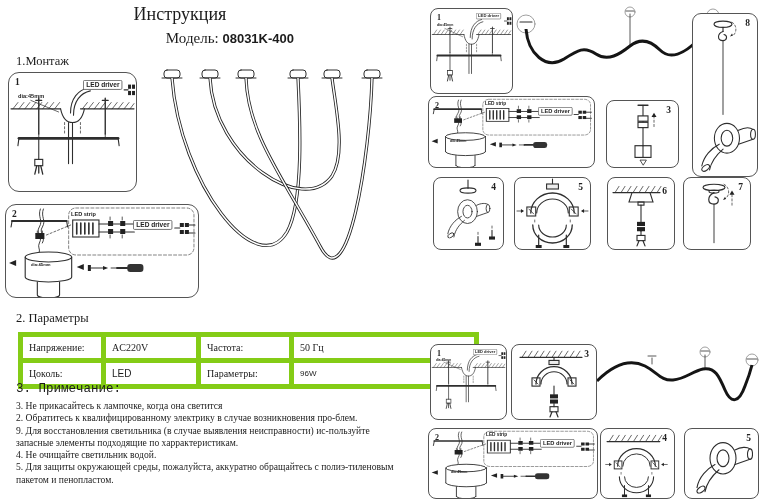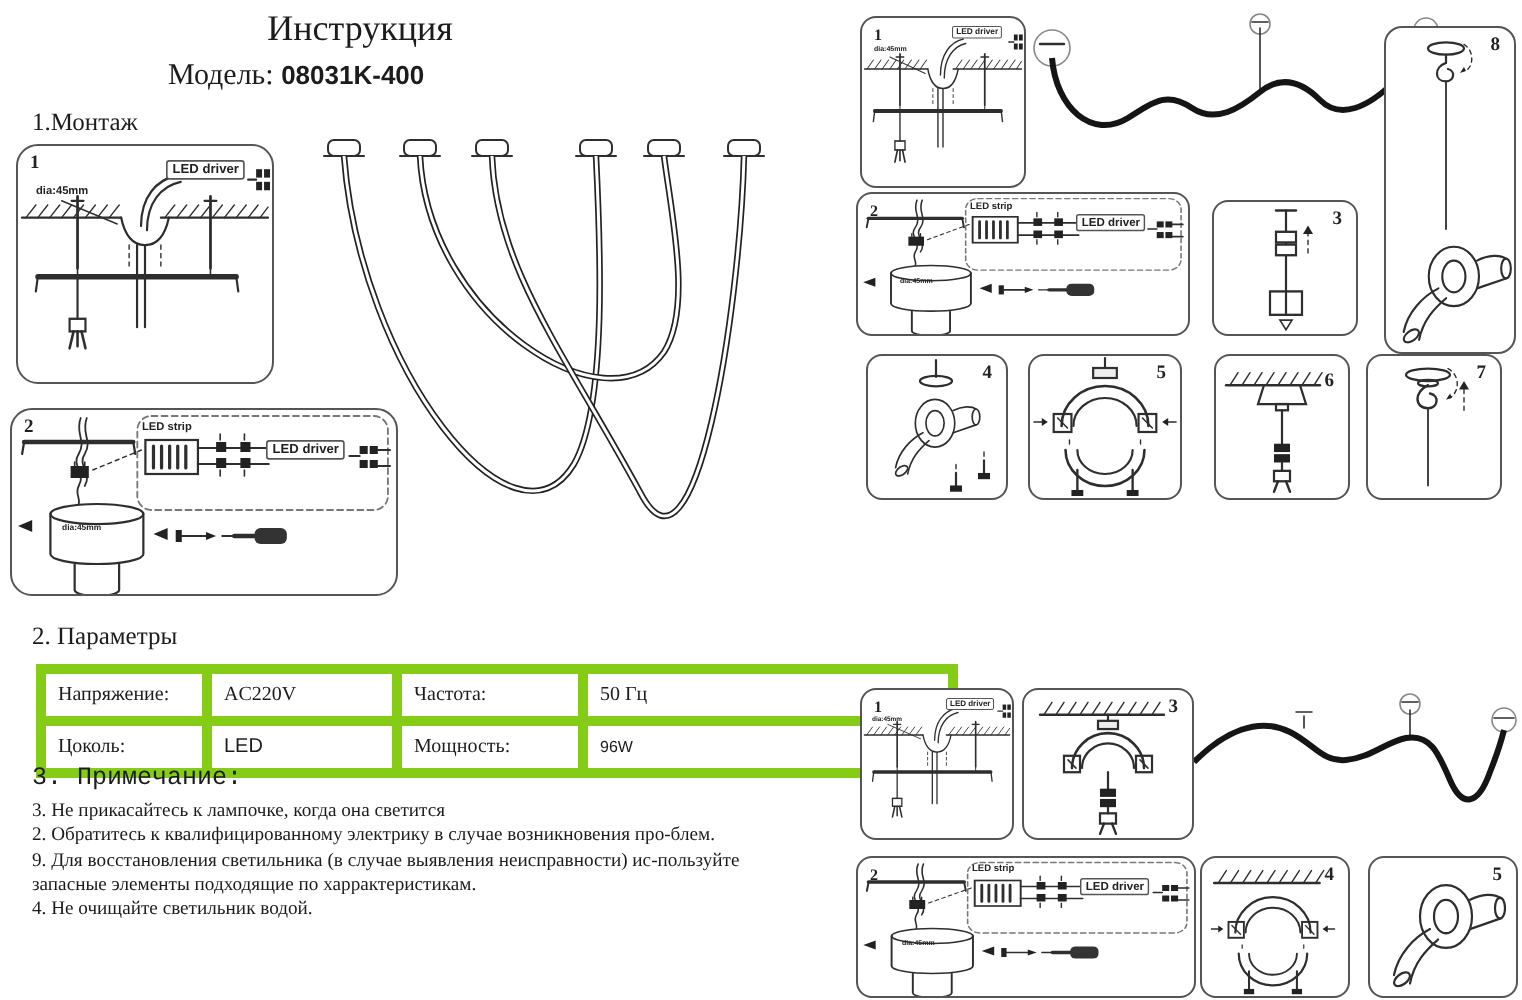--- a/index.html
+++ b/index.html
@@ -9,21 +9,21 @@
   .panel{position:absolute;border:1.4px solid #555;border-radius:11px;background:#fff;z-index:2;}
   .panel svg{position:absolute;left:0;top:0;width:100%;height:100%;}
   .pnum{position:absolute;font-size:9.5px;font-weight:bold;color:#222;z-index:3;line-height:1;}
   .tl{left:6px;top:5px;} .tr{right:7px;top:5px;}
   .lbl{position:absolute;font-family:"Liberation Sans",sans-serif;font-weight:bold;color:#222;
        white-space:nowrap;transform-origin:0 0;z-index:3;line-height:1;}
   .drv{border:1px solid #555;border-radius:2px;background:#fff;padding:1px 3px;font-size:8px;}
   .strip{font-size:7px;}
   .dia{font-size:7px;}
   .title{font-size:18px;text-align:center;}
-  .model{font-size:15px;text-align:left;}
+  .model{font-size:15px;text-align:right;}
   .model b{font-family:"Liberation Sans",sans-serif;font-size:13px;font-weight:bold;}
   .h2{font-size:12.5px;}
   table.params{border-collapse:collapse;}
   table.params td{border:5px solid #84cc16;height:21px;padding:0 6px;font-size:10px;vertical-align:middle;}
   td.c1{width:66px;} td.c2{width:78px;} td.c3{width:76px;margin-top:12px;} td.c4{width:168px;}
   .sans{font-family:"Liberation Sans",sans-serif;font-size:9px;}
   .notes{font-size:9.6px;line-height:12.3px;width:392px;}
   .notes div{margin:0;}
   svg{display:block;}
   .art{stroke:#2e2e2e;fill:none;stroke-width:1.1;stroke-linecap:round;}
@@ -195,32 +195,33 @@
     <tbody>
         <tr>
       <td class="c1">Напряжение:</td>
       <td class="c2">AC220V</td>
       <td class="c3">Частота:</td>
       <td class="c4">50 Гц</td>
     </tr>
     <tr>
       <td class="c1">Цоколь:</td>
       <td class="c2 sans">LED</td>
-      <td class="c3">Мощность:</td>
+      <td class="c3">Параметры:</td>
       <td class="c4 sans" style="font-size:8px;">96W</td>
     </tr>
   </tbody>
     </table>
 
   <div class="abs h2" style="left:16px;top:382px;font-family:Liberation Mono, monospace;">3. Примечание:</div>
   <div class="abs notes" style="left:16px;top:400px;">
     <div>3. Не прикасайтесь к лампочке, когда она светится</div>
     <div>2. Обратитесь к квалифицированному электрику в случае возникновения про-блем.</div>
     <div>9. Для восстановления светильника (в случае выявления неисправности) ис-пользуйте запасные элементы подходящие по харрактеристикам.</div>
     <div>4. Не очищайте светильник водой.</div>
+    <div>5. Для защиты окружающей среды, пожалуйста, аккуратно обращайтесь с полиэ-тиленовым пакетом и пенопластом.</div>
   </div>
 
   <div class="panel" style="left:430px;top:8px;width:81px;height:84px;border-radius:8px;">
     <span class="pnum tl" style="font-size:8px;">1</span>
     <svg viewBox="0 0 128 112" preserveAspectRatio="none">
         <use href="#sym-install"></use>
       </svg>
     <span class="lbl dia" style="left:7%;top:17%;transform:scale(0.5);">dia:45mm</span>
     <span class="lbl drv" style="left:56%;top:5%;transform:scale(0.52);">LED driver</span>
   </div>

